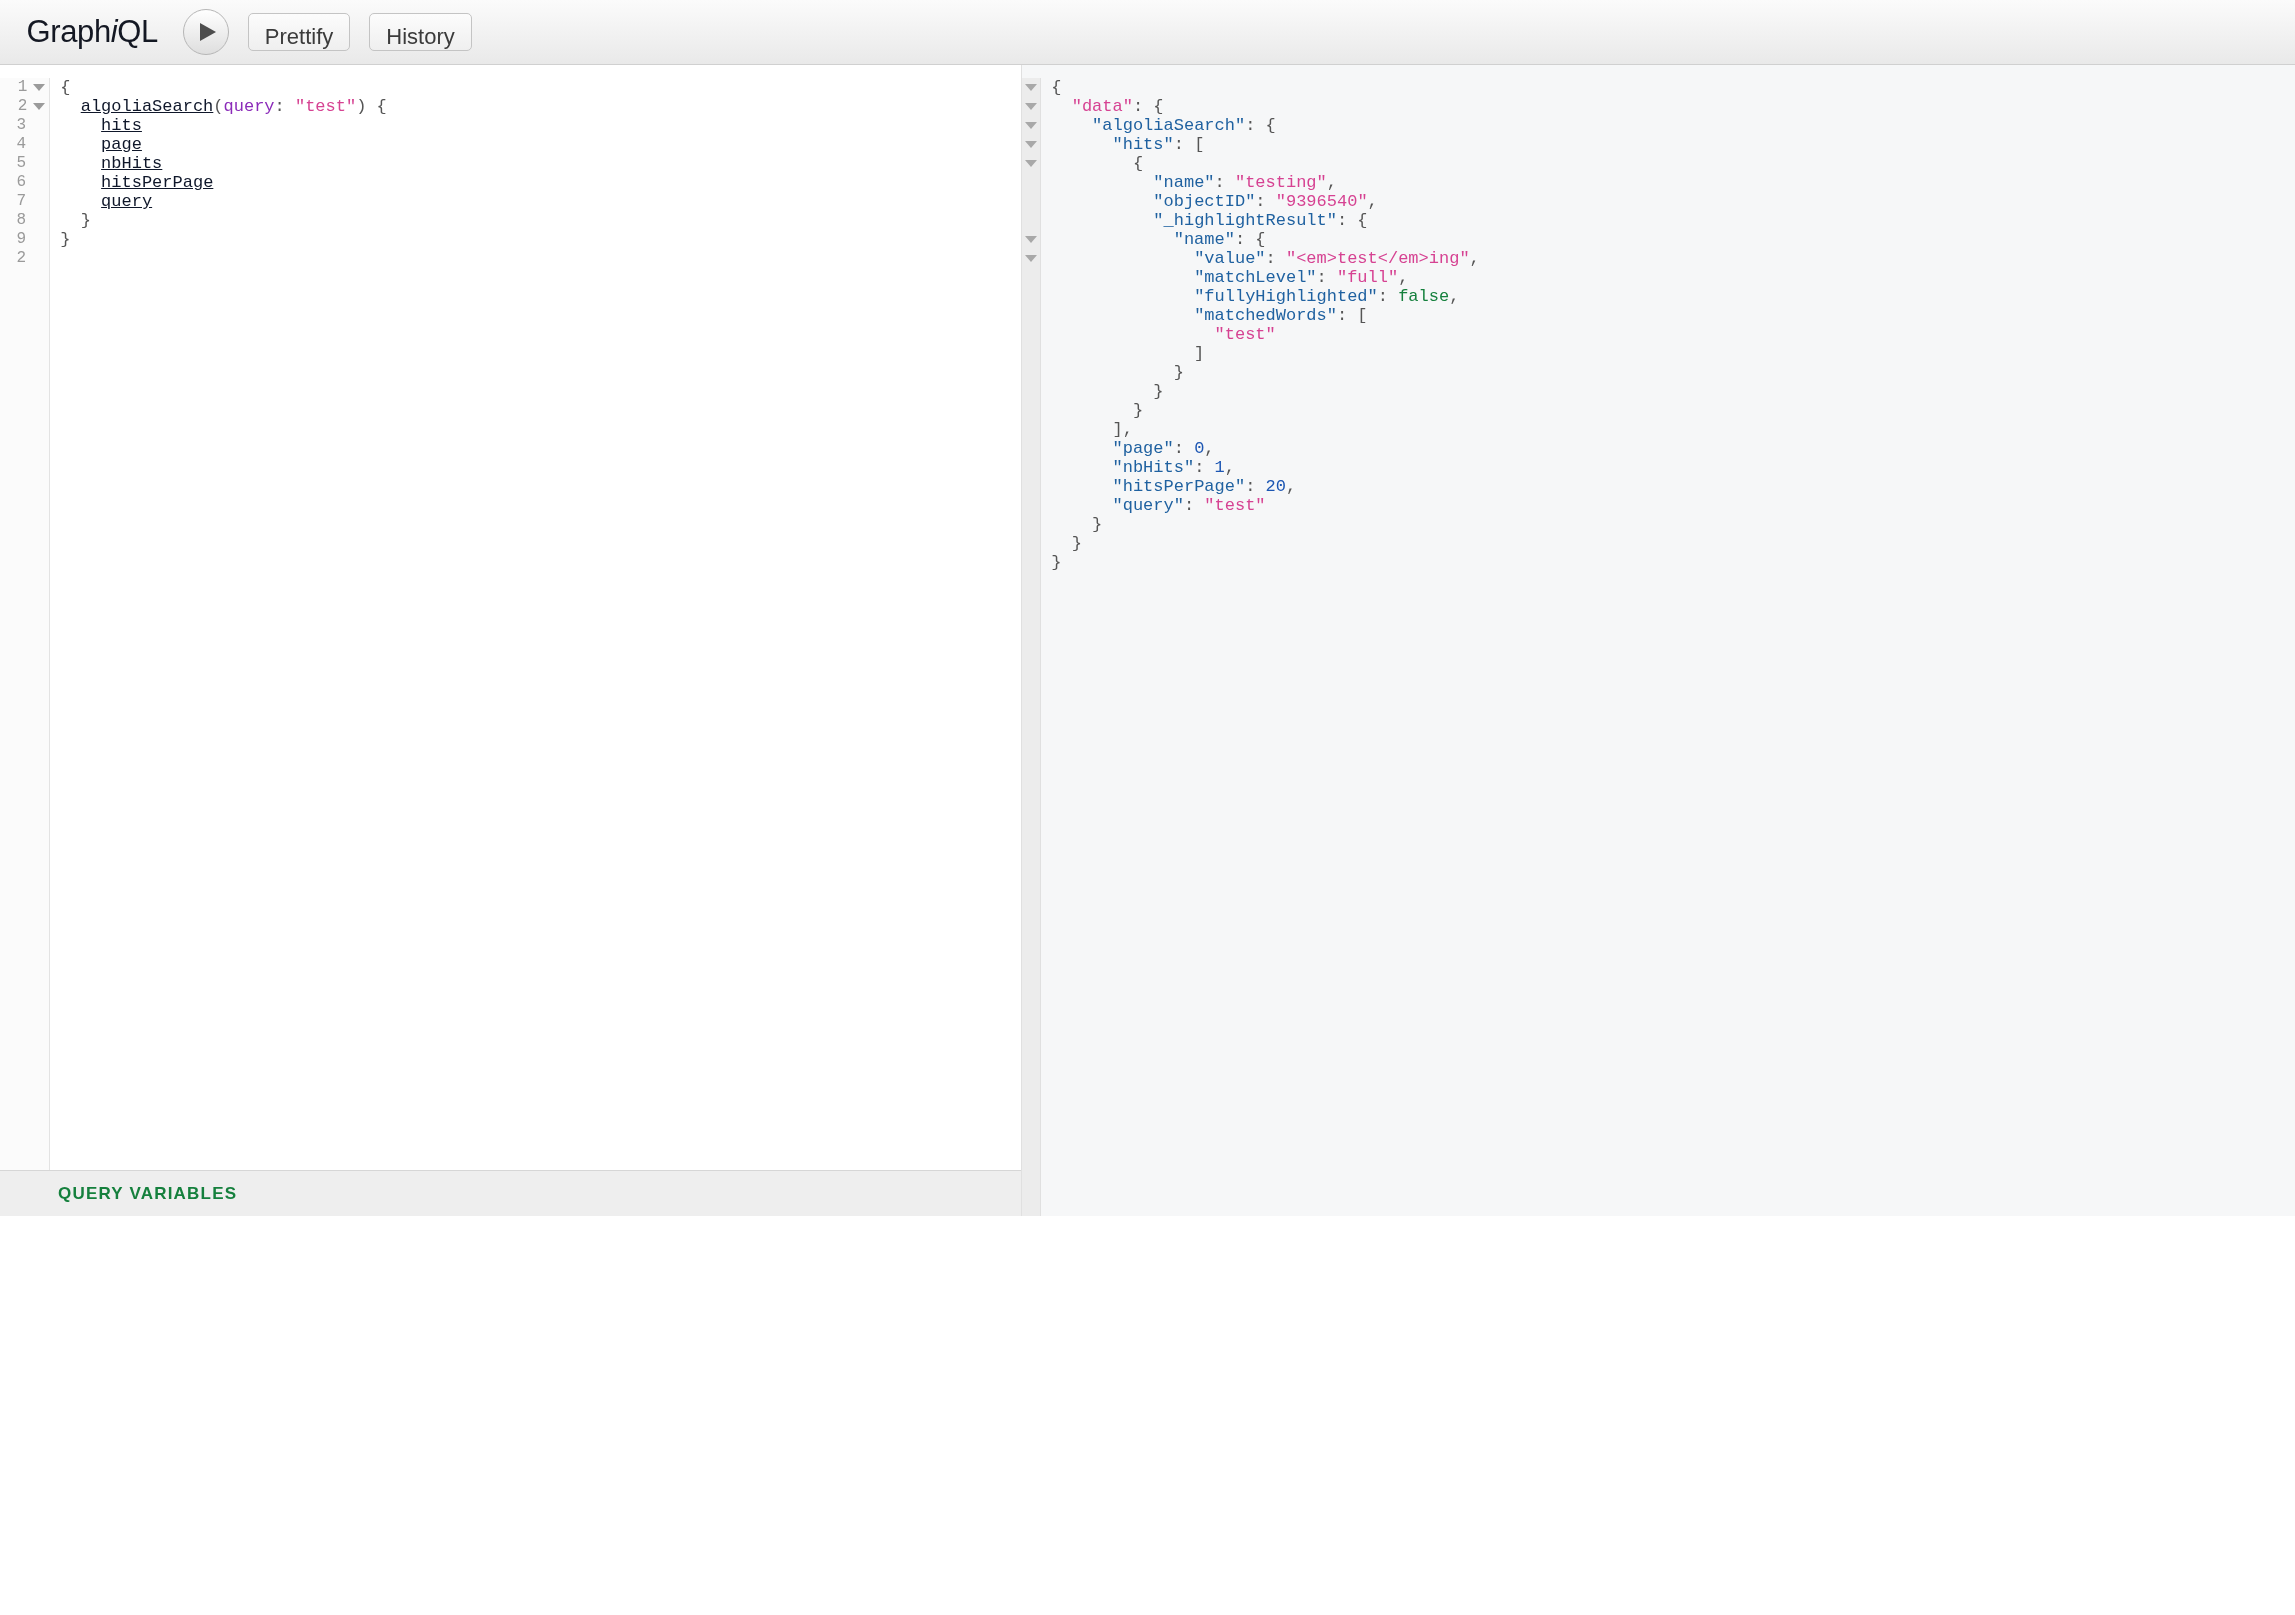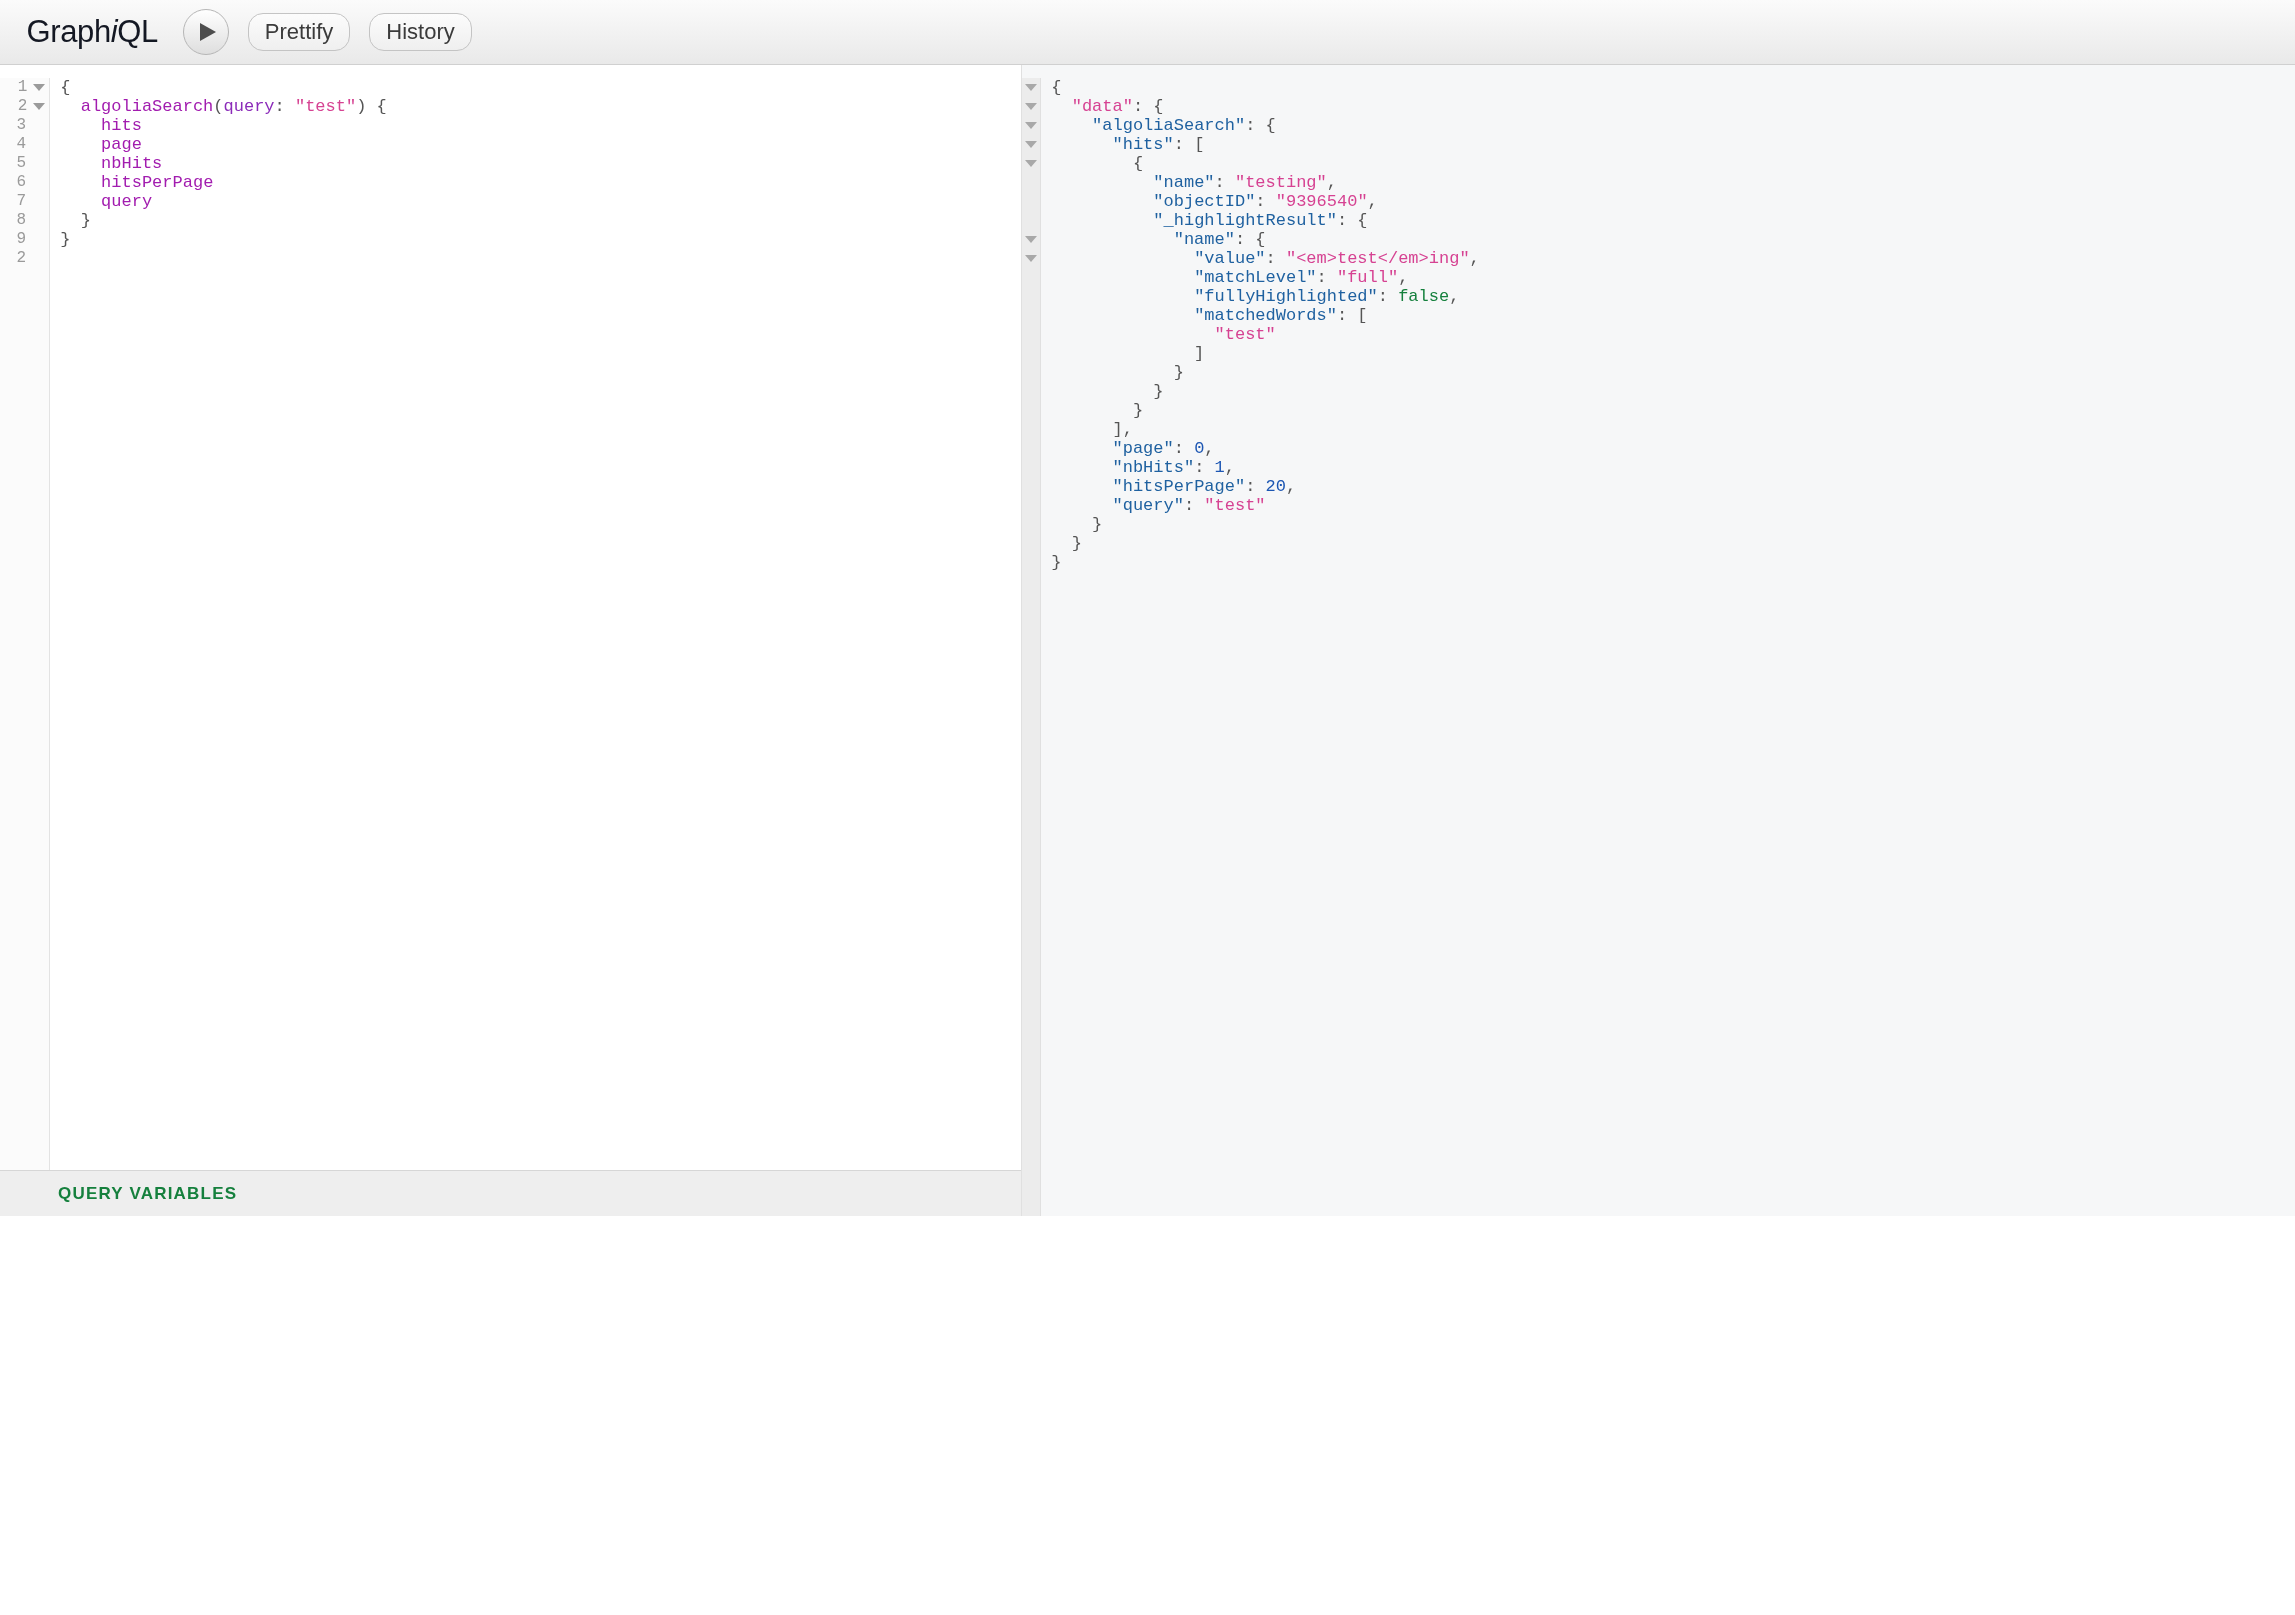--- a/index.html
+++ b/index.html
@@ -53,26 +53,26 @@
     border-top: 9.6px solid transparent;
     border-bottom: 9.6px solid transparent;
     margin-left: 5.2px;
   }
 
   .tbtn {
     margin-left: 19px;
     height: 38px;
     padding: 0 16px;
     border: 1.5px solid #c4c4c4;
-    border-radius: 15px;
+    border-radius: 5px;
     background: linear-gradient(#fcfcfc, #efefef);
     color: #3b3b3b;
     font-size: 22px;
     font-family: "Liberation Sans", sans-serif;
-    display: flex; align-items: center;
+    display: flex; align-items: flex-end;
     cursor: pointer;
     white-space: nowrap;
     box-sizing: border-box;
   }
 
   
   .main {
     flex: 1 1 auto;
     display: flex;
     min-height: 0;
@@ -134,21 +134,21 @@
     font-family: "Liberation Mono", monospace;
     font-size: 17px;
     line-height: 19px;
     white-space: pre;
     color: #555555;
     overflow: hidden;
   }
   .code-line { height: 19px; line-height: 19px; white-space: pre; }
 
   .t-punc  { color: #555555; }
-  .t-field { color: #a21caf; }
+  .t-field { color: #0f172a; text-decoration: underline; }
   .t-arg   { color: #8b2bb9; }
   .t-str   { color: #d64292; }
   .t-num   { color: #1c56b3; }
   .t-bool  { color: #15803d; }
   .t-key   { color: #1f61a0; }
   .t-dkey  { color: #d64292; }
 
   
   .varbar {
     flex: 0 0 46px;

